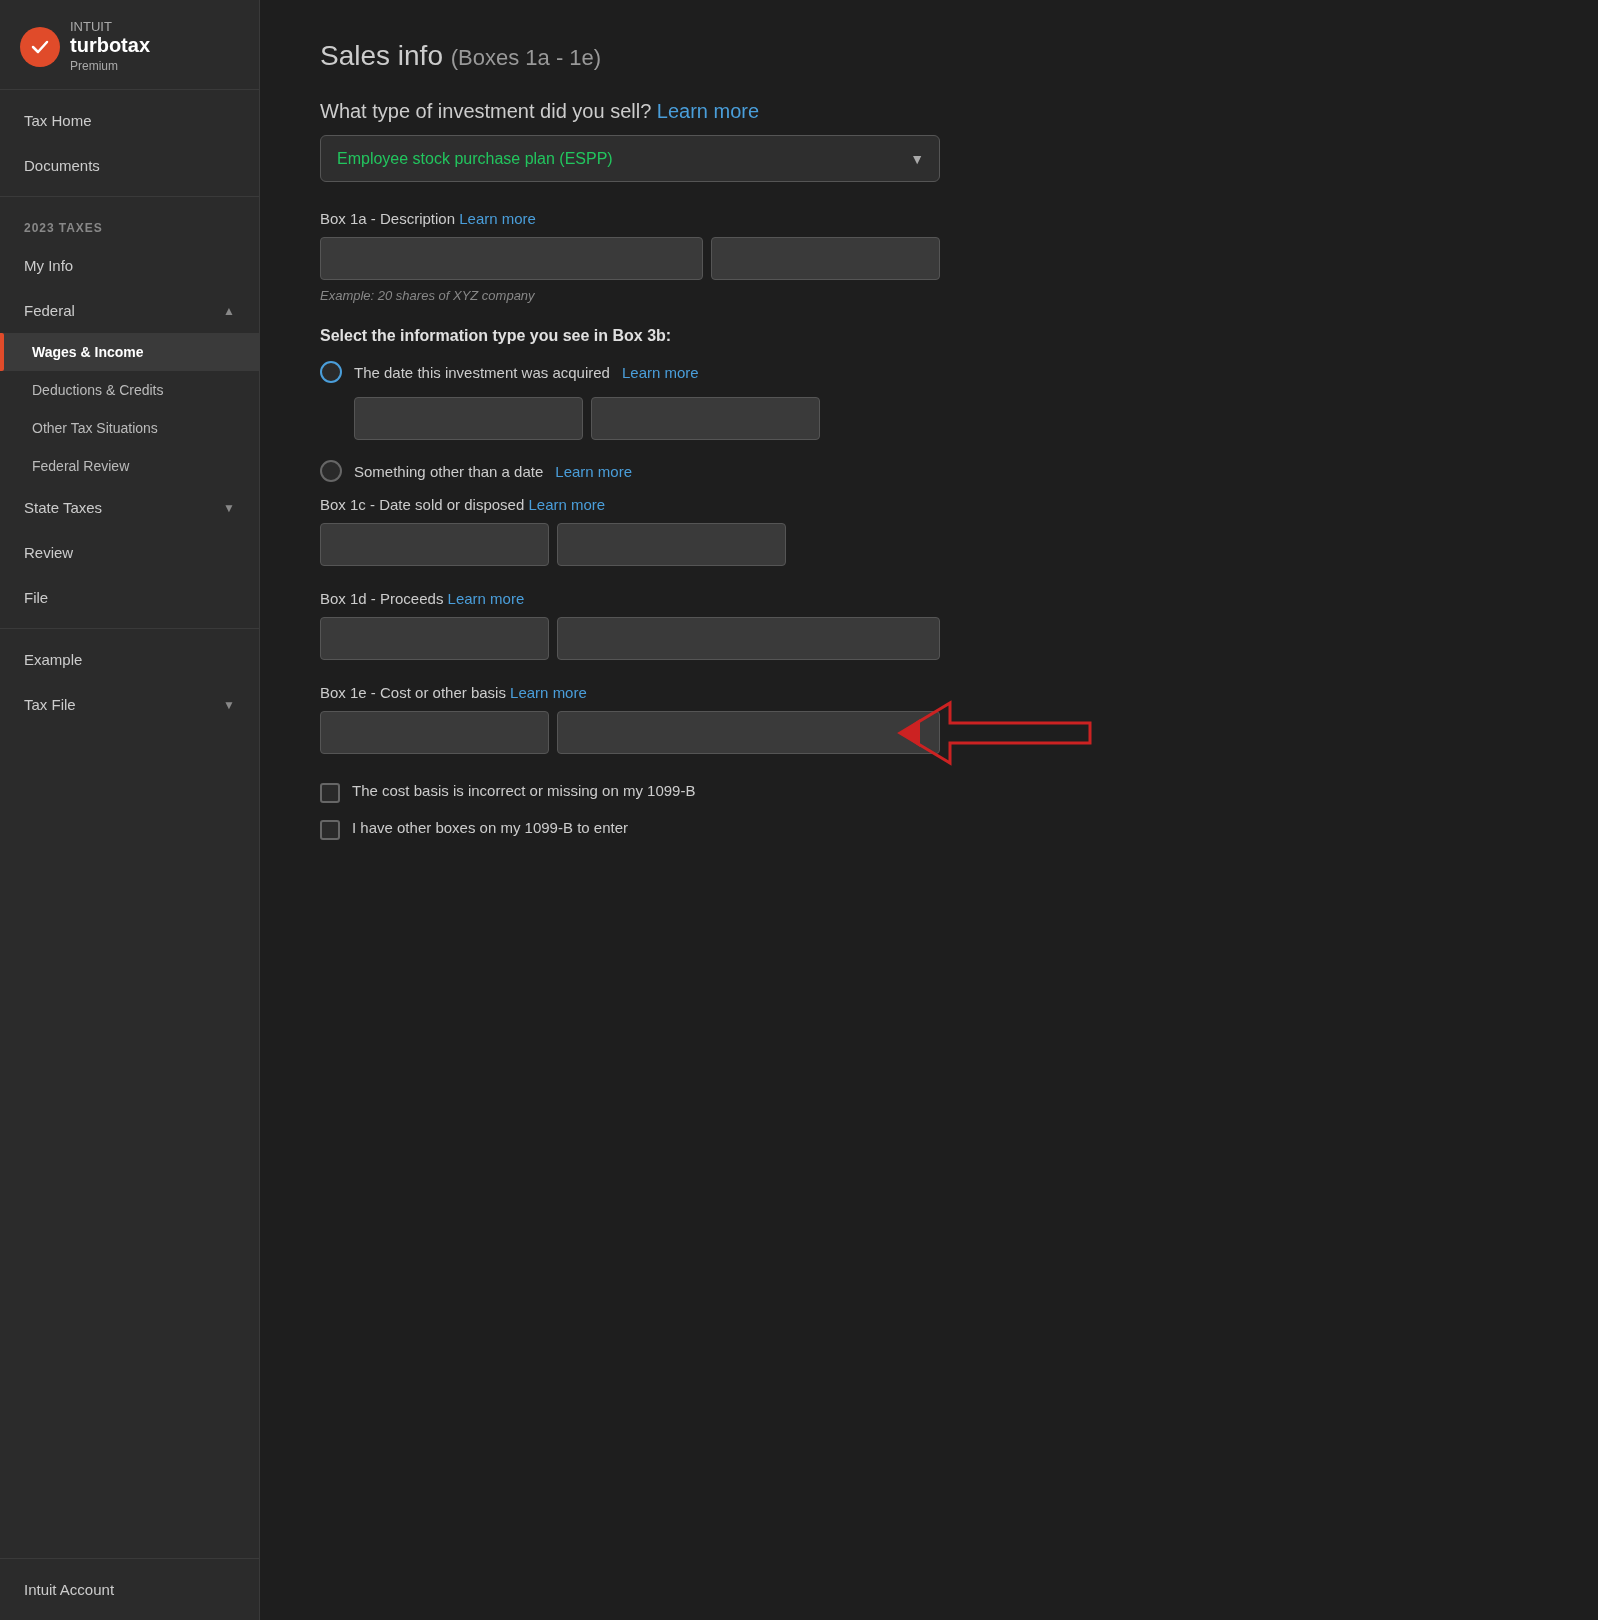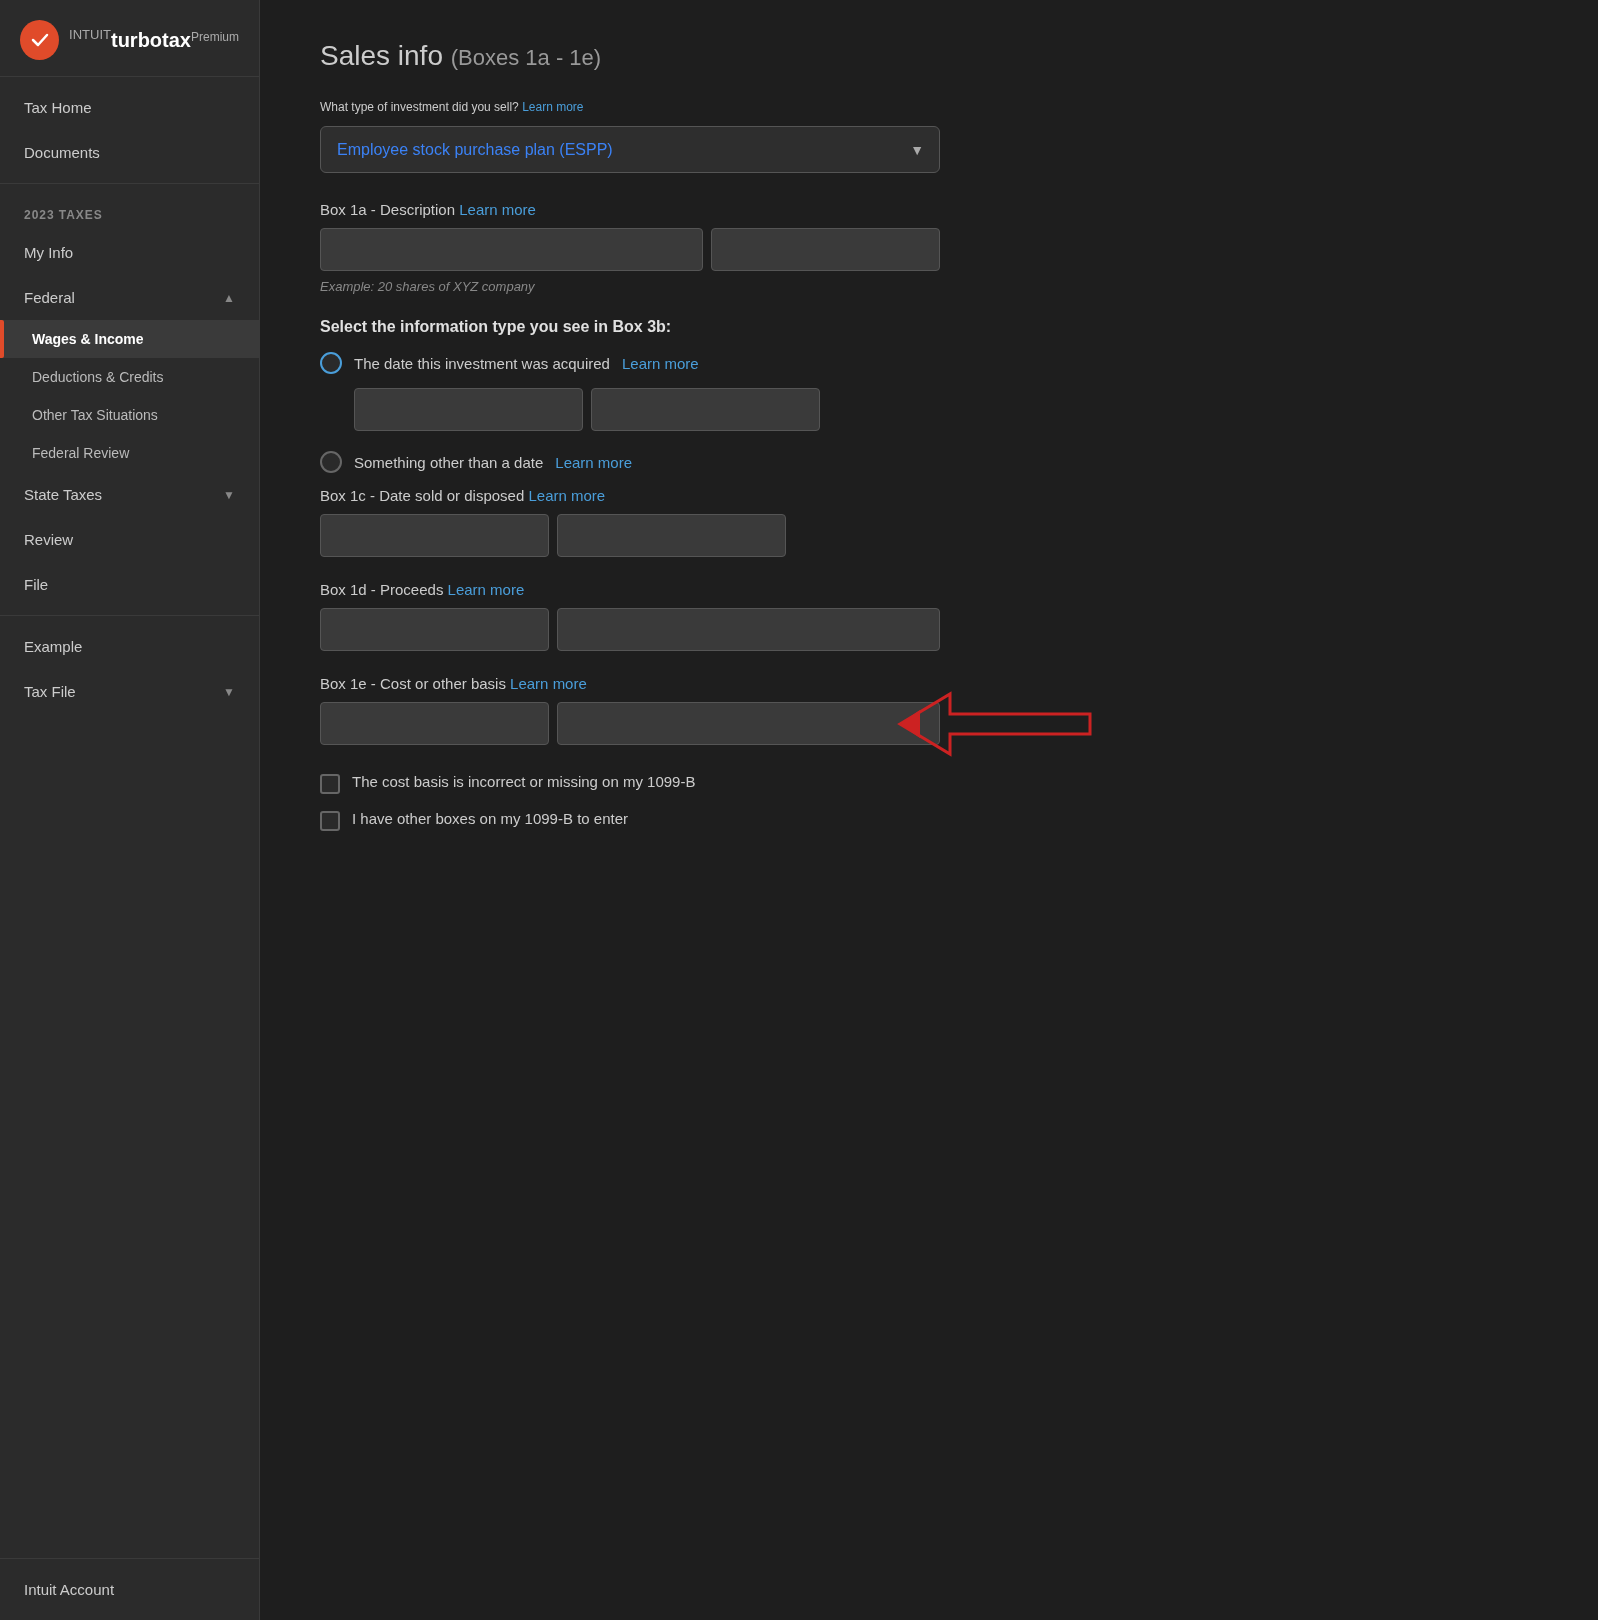--- a/index.html
+++ b/index.html
@@ -40,21 +40,21 @@
       display: flex;
       align-items: center;
       justify-content: center;
       color: white;
       font-weight: bold;
       font-size: 18px;
     }
 
     .logo-text {
       display: flex;
-      flex-direction: row;
+      flex-direction: column;
     }
 
     .logo-brand {
       font-size: 13px;
       color: #aaa;
       font-weight: 400;
       line-height: 1;
     }
 
     .logo-product {
@@ -160,21 +160,21 @@
       color: #cccccc;
       margin-bottom: 28px;
     }
 
     .page-title span.title-parens {
       font-size: 22px;
       color: #999;
     }
 
     .section-question {
-      font-size: 12px;
+      font-size: 20px;
       color: #cccccc;
       margin-bottom: 12px;
     }
 
     .learn-more-link {
       color: #4a9eda;
       text-decoration: none;
       font-weight: 500;
     }
 
@@ -184,21 +184,21 @@
       margin-bottom: 28px;
     }
 
     .dropdown-wrapper select {
       width: 100%;
       background: #2e2e2e;
       border: 1px solid #555;
       border-radius: 6px;
       padding: 14px 40px 14px 16px;
       font-size: 16px;
-      color: #3b82f6;
+      color: #22c55e;
       appearance: none;
       cursor: pointer;
     }
 
     .dropdown-wrapper .chevron-icon {
       position: absolute;
       right: 16px;
       top: 50%;
       transform: translateY(-50%);
       color: #aaa;

